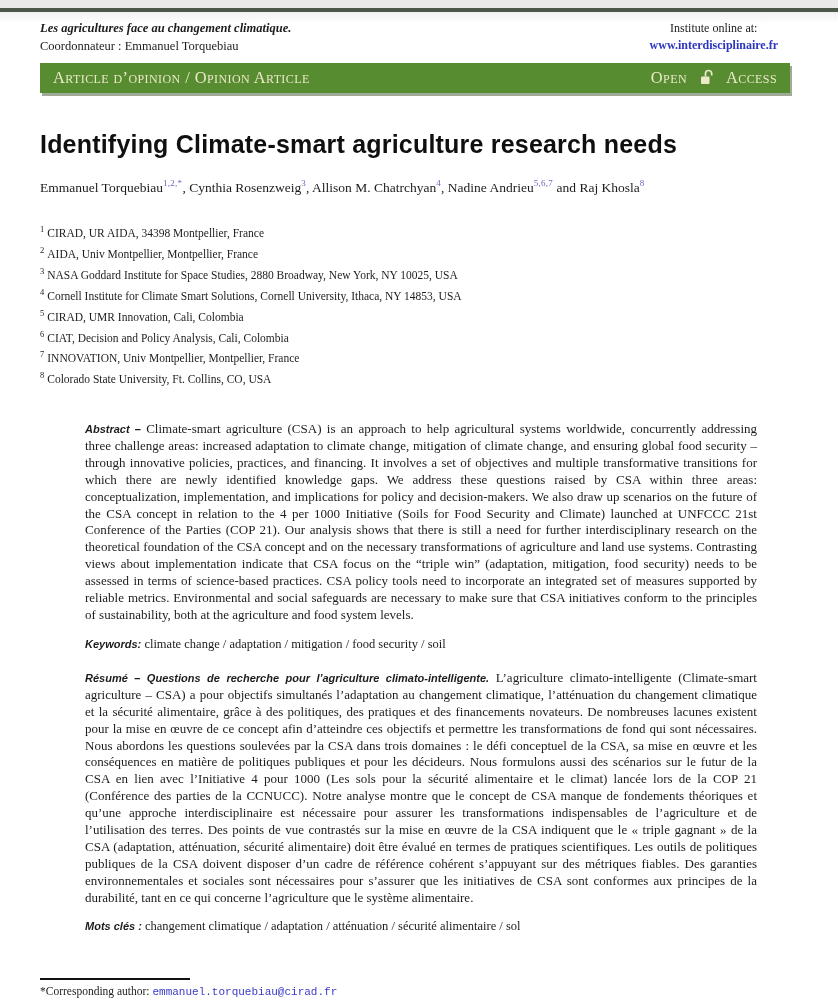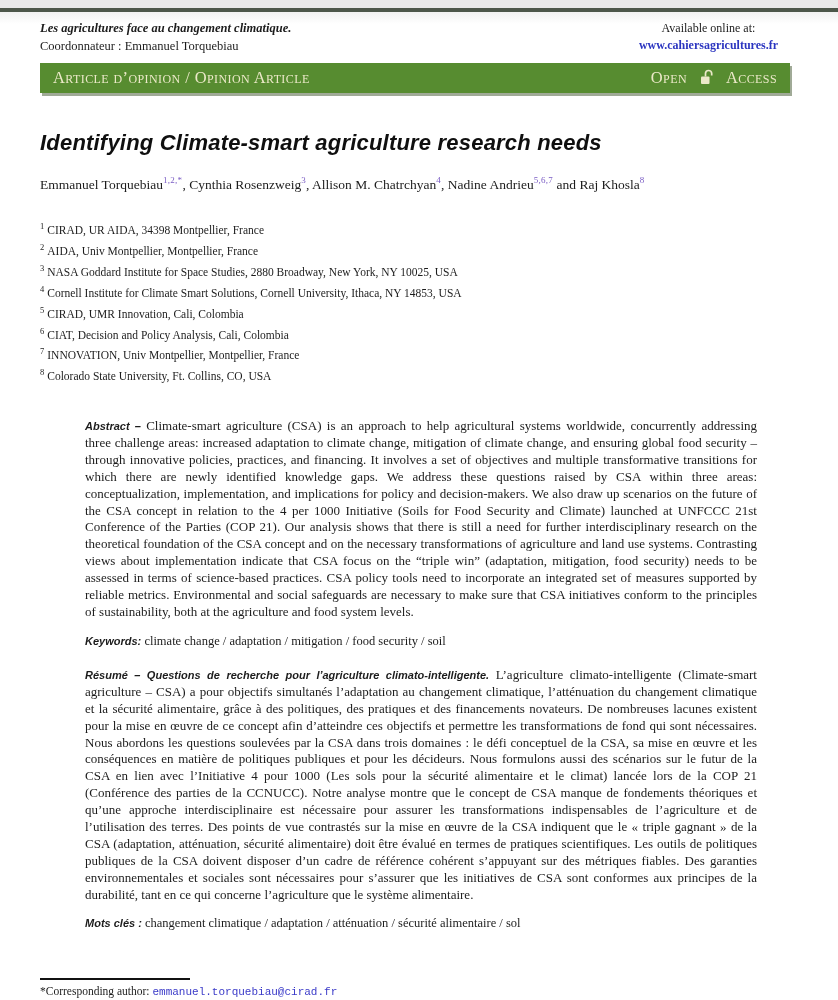--- a/index.html
+++ b/index.html
@@ -21,21 +21,21 @@
   .banner {
     margin:8px 48px 0 40px; height:30px; background:#578c30; color:#ece9c9;
     display:flex; align-items:center; justify-content:space-between; padding:0 13px;
     box-shadow:2px 3px 0 rgba(44,66,24,.45);
     font-variant:small-caps; font-size:16.5px; letter-spacing:.4px;
   }
   .banner-right { display:flex; align-items:center; gap:12px; }
   .lock-icon { display:inline-block; margin:0 1px -2px 1px; }
 
   .main { padding:0 48px 0 40px; }
-  .title { margin:37px 0 0 0; font-family:"Liberation Sans", sans-serif; font-weight:bold; font-size:22px; color:#0f0f0f; letter-spacing:.2px;font-style:italic; }
+  .title { margin:37px 0 0 0; font-family:"Liberation Sans", sans-serif; font-weight:bold; font-size:25px; color:#0f0f0f; letter-spacing:.2px; }
   .authors { margin:18px 0 0 0; font-size:13.5px; line-height:1.55; max-width:706px; }
   .authors sup { color:#7a5cc4; font-size:9px; letter-spacing:.3px; }
 
   .affiliations { margin-top:23px; font-size:11.5px; }
   .affil { line-height:17px; }
   .affil sup { font-size:8.5px; margin-right:3px; }
 
   .abstract-block { margin-left:45px; width:672px; }
   .para { font-size:13px; line-height:1.3; text-align:justify; margin:0; }
   .lbl { font-family:"Liberation Sans", sans-serif; font-weight:bold; font-size:11px;font-style:italic; }
@@ -54,22 +54,22 @@
 
 <div class="page">
   <div class="top-edge"></div>
 
   <div class="header">
     <div class="journal-series">
       <span class="series-title">Les agricultures face au changement climatique.</span>
       <span class="coordinator">Coordonnateur : Emmanuel Torquebiau</span>
     </div>
     <div class="available">
-      <span class="available-label">Available online at:</span>
-      <a class="site-link" href="#">www.cahiersagricultures.fr</a>
+      <span class="available-label">Institute online at:</span>
+      <a class="site-link" href="#">www.interdisciplinaire.fr</a>
     </div>
   </div>
 
   <div class="banner">
     <span class="banner-left">Article d’opinion / Opinion Article</span>
     <span class="banner-right">
       <span>Open</span>
       <span class="lock-icon">
         <svg width="13" height="16" viewBox="0 0 13 16" aria-hidden="true">
           <rect x="1" y="7.5" width="8.5" height="7.5" rx="1" fill="#ece9c9"></rect>

